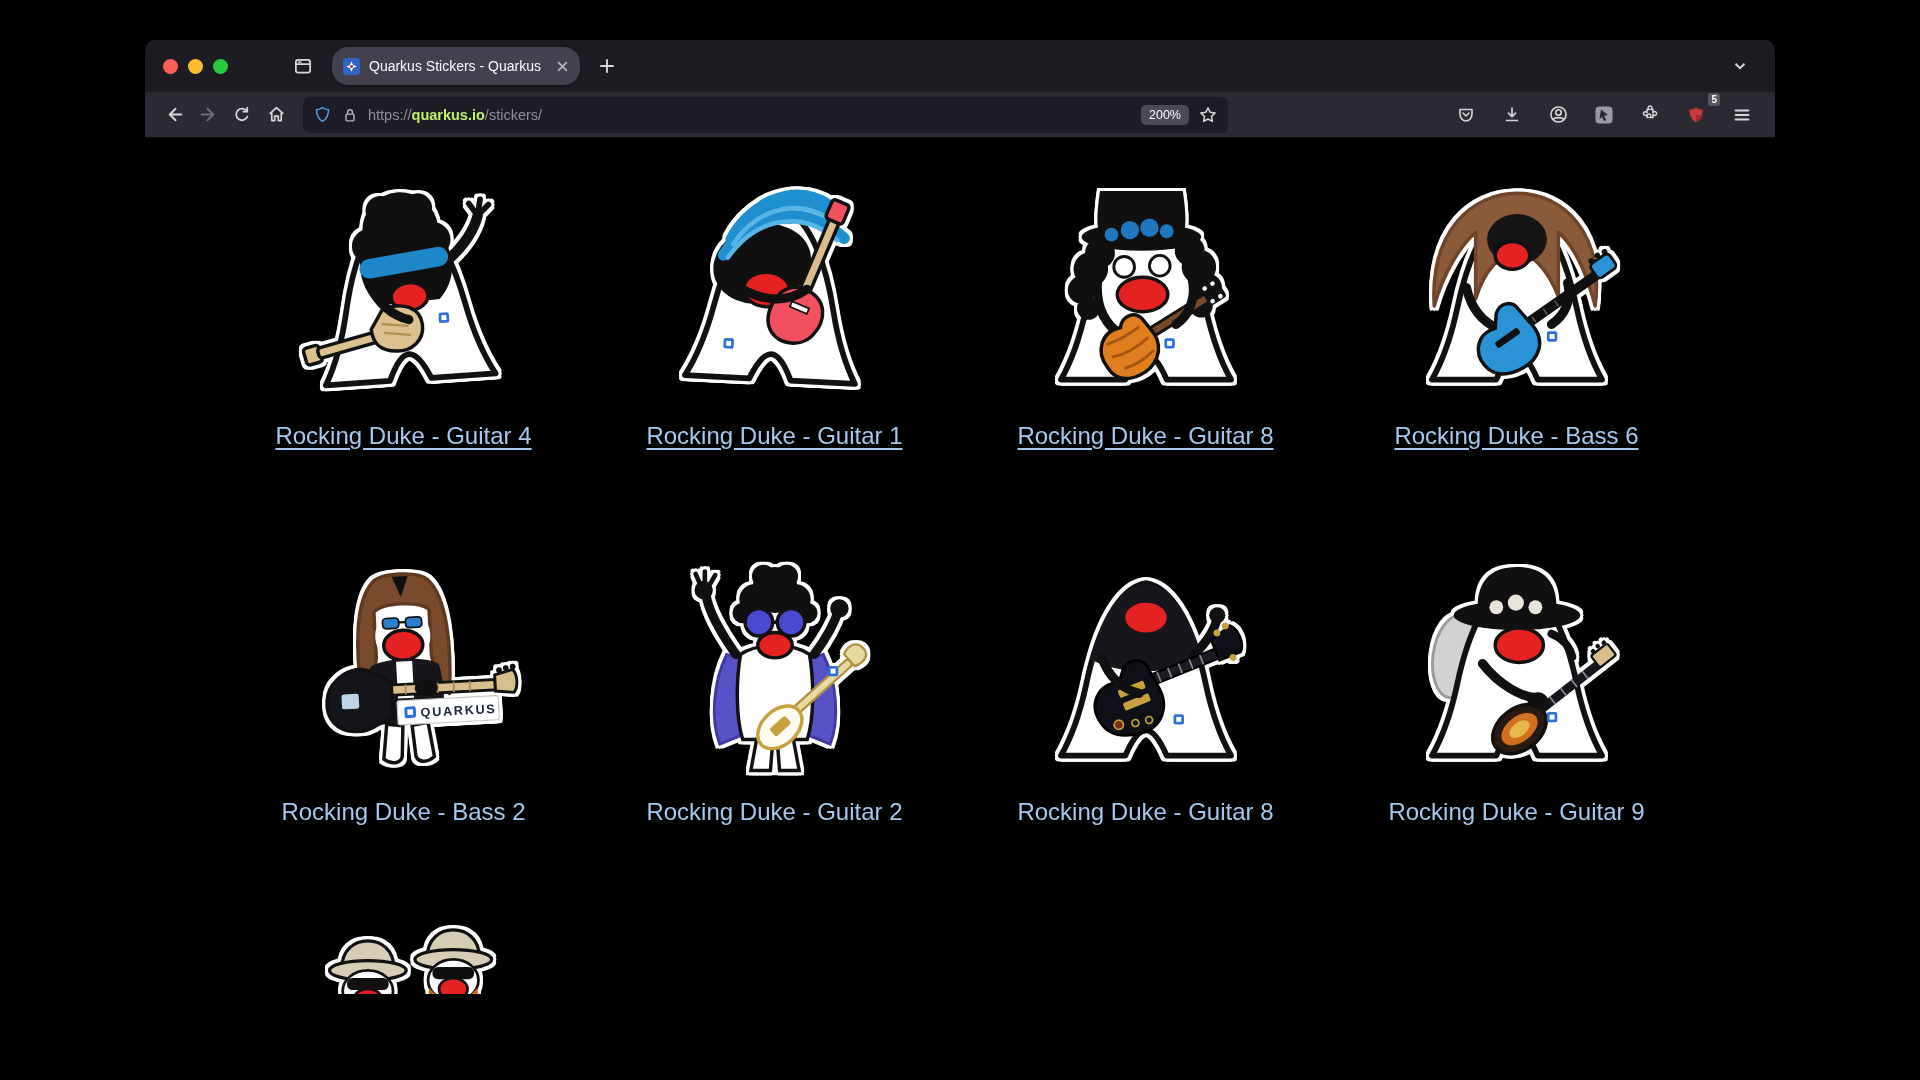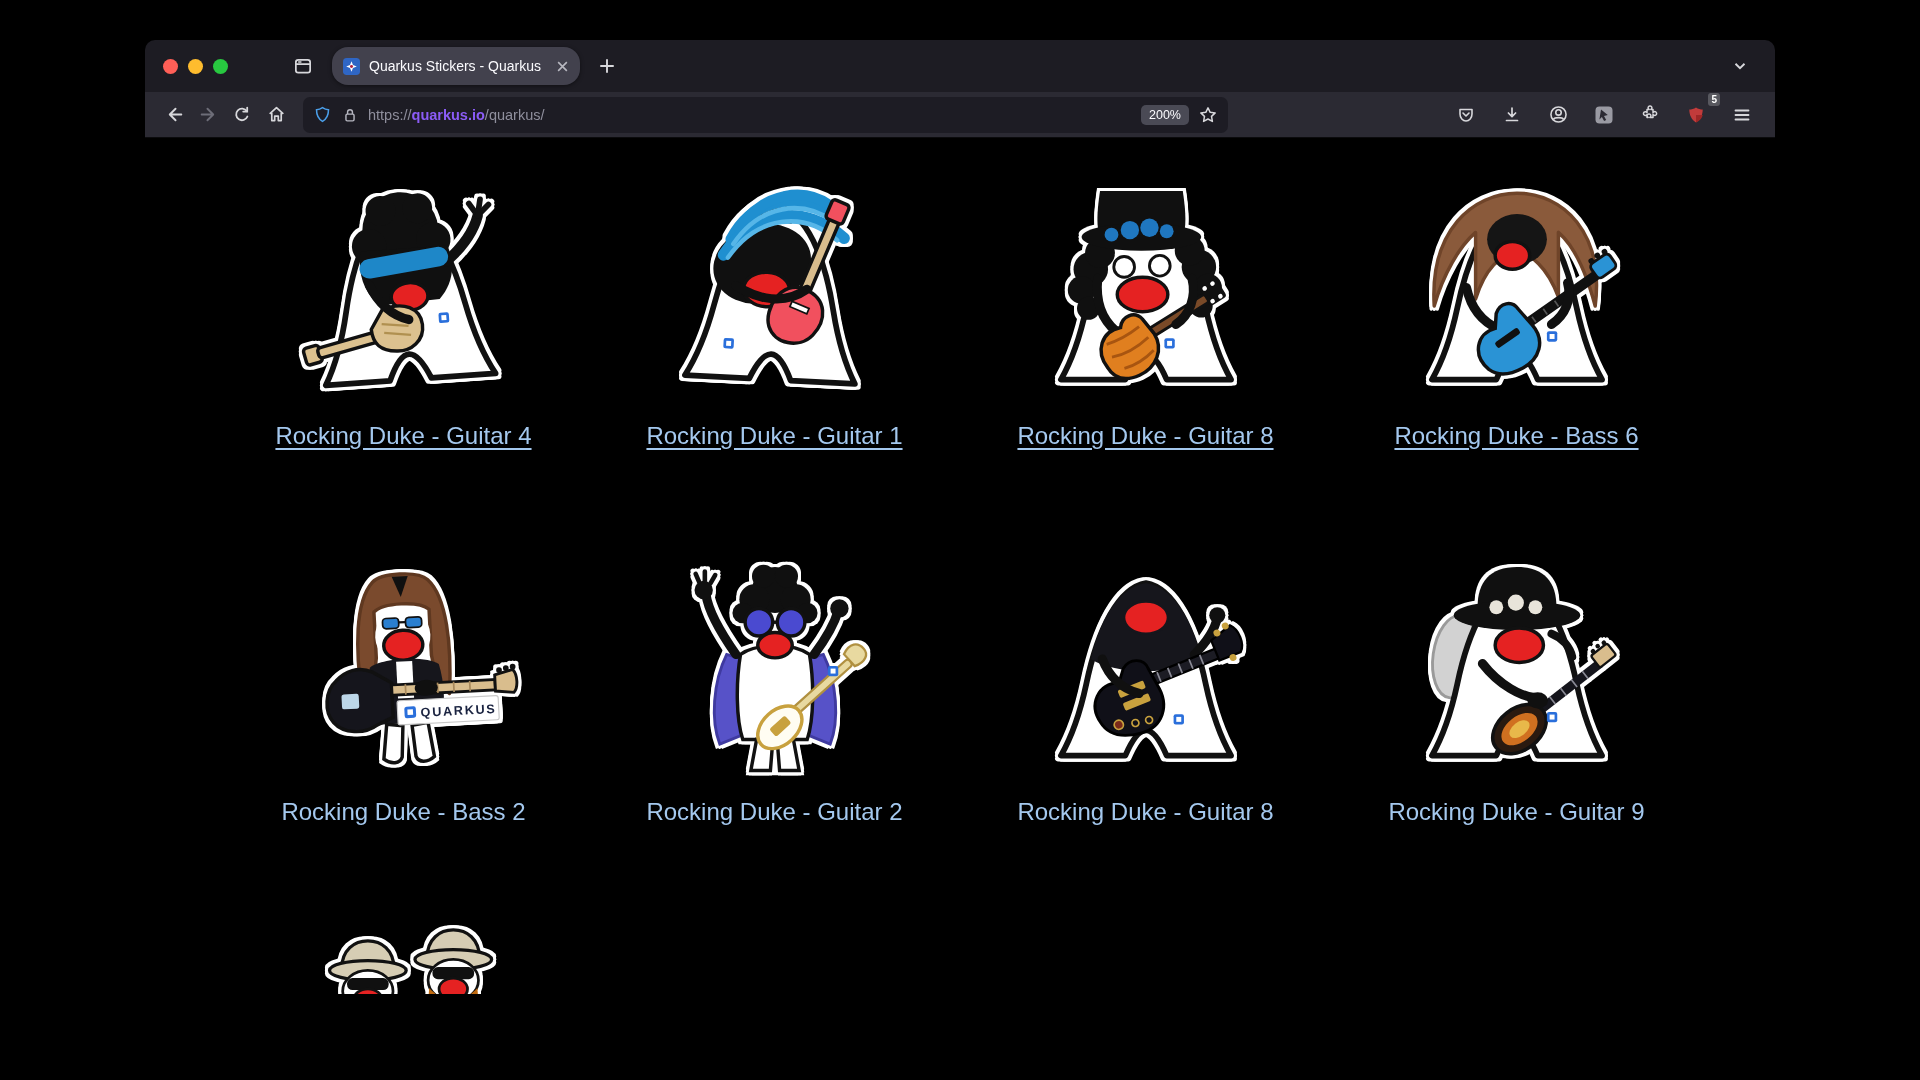--- a/index.html
+++ b/index.html
@@ -15,21 +15,21 @@
   .tab{display:flex;align-items:center;gap:9px;background:#42414d;height:38px;border-radius:16px;
     padding:0 11px;margin-left:12px;width:248px;box-sizing:border-box;box-shadow:0 1px 4px rgba(0,0,0,.45);}
   .tab-title{color:#fbfbfe;font-size:14px;white-space:nowrap;overflow:hidden;flex:1;}
   .tabstrip .spacer{flex:1}
   
   .toolbar{height:46px;background:#2b2a33;display:flex;align-items:center;padding:0 12px;border-bottom:1px solid #0b0b0d;box-sizing:border-box;}
   .nav-btn{width:34px;height:34px;display:flex;align-items:center;justify-content:center;border-radius:6px;flex:0 0 auto;}
   .urlbar{display:flex;align-items:center;height:36px;width:925px;margin-left:10px;background:#1d1c24;
     border-radius:7px;padding:0 10px;box-sizing:border-box;gap:9px;}
   .url-text{font-size:14.5px;color:#8f8f9d;white-space:nowrap;}
-  .url-text b{color:#8b5cf6;font-weight:600;}
+  .url-text b{color:#bef264;font-weight:600;}
   .urlbar .spacer{flex:1}
   .zoom-pill{background:#4a4a55;color:#fbfbfe;font-size:12.5px;padding:3px 8px;border-radius:5px;}
   .right-icons{display:flex;align-items:center;gap:12px;margin-left:auto;margin-right:4px;}
   .badge{position:absolute;top:-5px;right:-7px;background:#58585f;color:#fff;font-size:10px;
     line-height:13px;padding:0 3px;border-radius:3px;font-weight:bold;}
   .rel{position:relative}
   
   .content{height:856px;background:#000;overflow:hidden;}
   .grid{display:grid;grid-template-columns:repeat(4,371px);justify-content:center;}
   .card{display:flex;flex-direction:column;align-items:center;height:376px;padding-top:20px;box-sizing:border-box;}
@@ -117,21 +117,21 @@
     </div>
 
     <div class="urlbar">
       <svg width="19" height="19" viewBox="0 0 20 20" fill="none" stroke="#4a9ee8" stroke-width="1.6">
         <path d="M10,2.8 C12,4.3 14.6,4.9 16.3,4.9 C16.3,9.8 14.6,14.4 10,17.2 C5.4,14.4 3.7,9.8 3.7,4.9 C5.4,4.9 8,4.3 10,2.8 Z"></path>
       </svg>
       <svg width="18" height="18" viewBox="0 0 20 20" fill="none" stroke="#b6b6c0" stroke-width="1.6">
         <rect x="5.5" y="9" width="9" height="7.5" rx="1.5"></rect>
           <path d="M7.3,9 V6.8 a2.7,2.7 0 0 1 5.4,0 V9"></path>
       </svg>
-      <span class="url-text"><span>https://</span><b>quarkus.io</b><span>/quarkus/</span></span>
+      <span class="url-text"><span>https://</span><b>quarkus.io</b><span>/stickers/</span></span>
       <span class="spacer"></span>
       <span class="zoom-pill">200%</span>
       <svg width="20" height="20" viewBox="0 0 20 20" fill="none" stroke="#d7d7db" stroke-width="1.5" stroke-linejoin="round">
         <polygon points="10,2.8 12.2,7.3 17.2,7.9 13.5,11.4 14.4,16.4 10,14 5.6,16.4 6.5,11.4 2.8,7.9 7.8,7.3"></polygon>
       </svg>
     </div>
 
     <div class="right-icons">
       <div class="nav-btn">
         <svg width="20" height="20" viewBox="0 0 20 20" fill="none" stroke="#d7d7db" stroke-width="1.6" stroke-linejoin="round" stroke-linecap="round">

